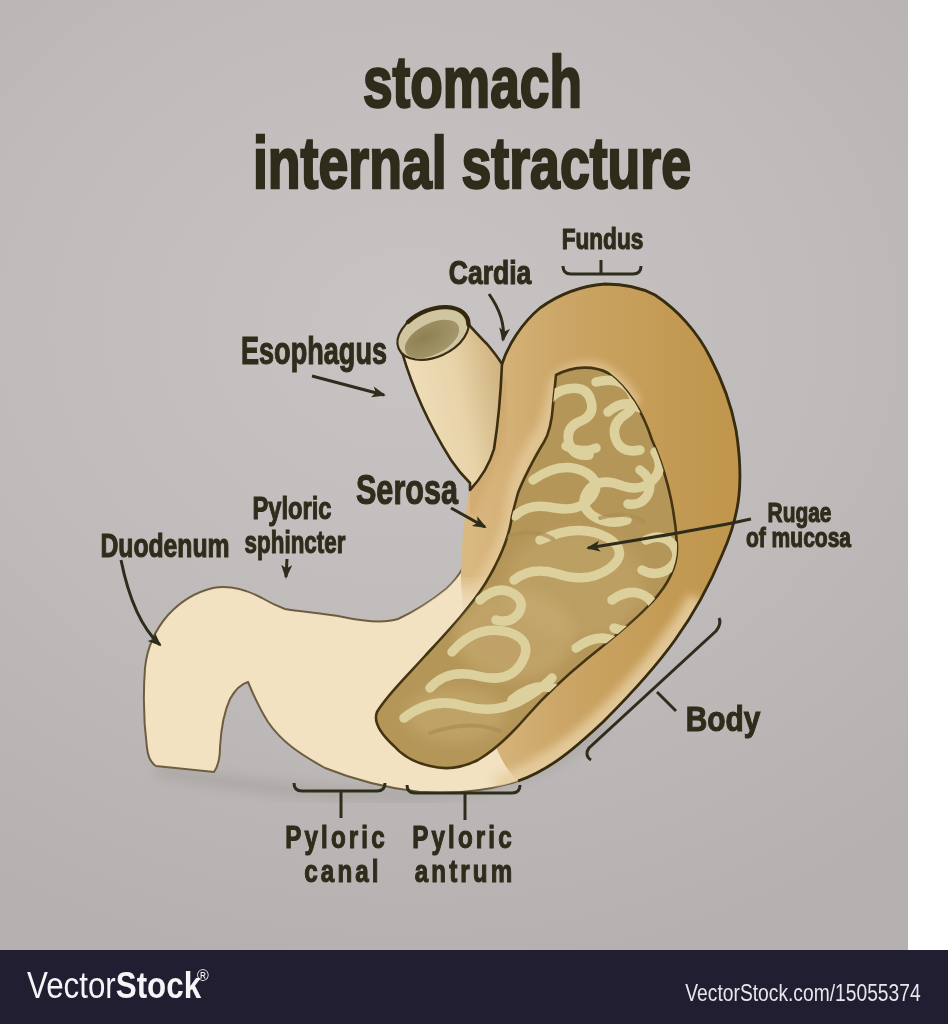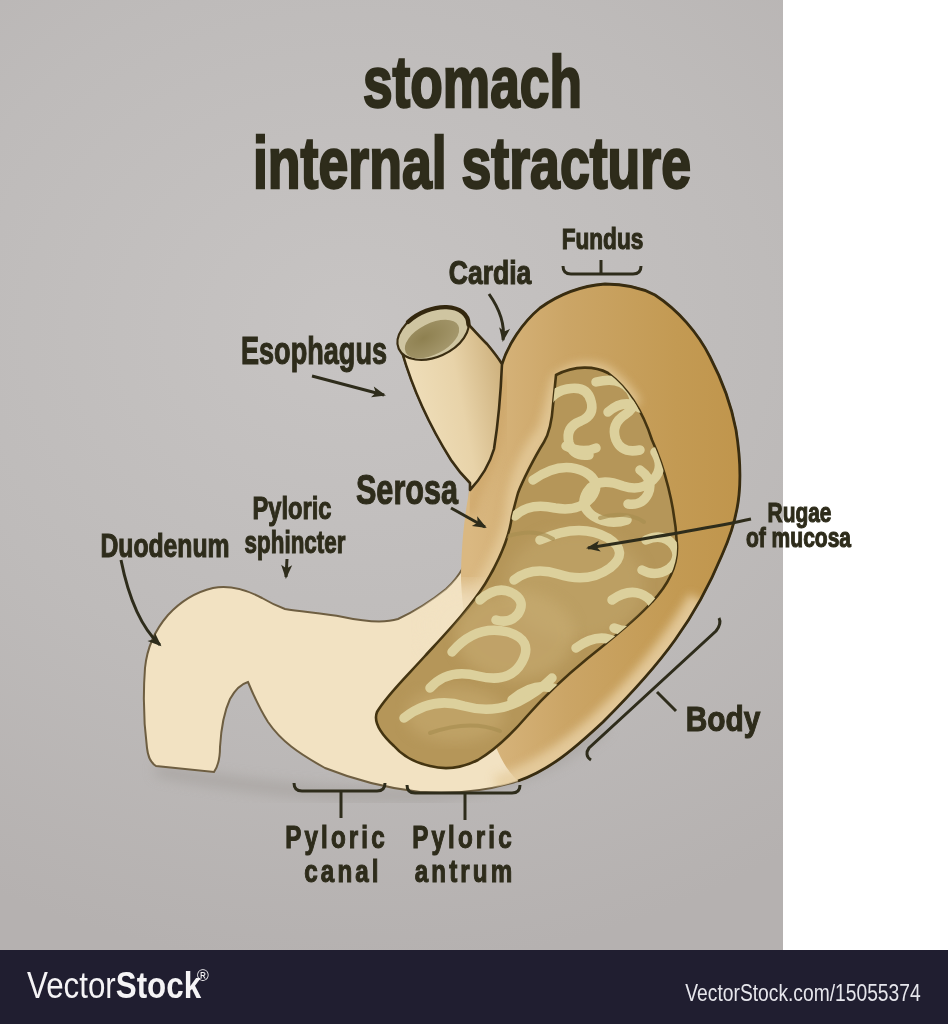--- a/index.html
+++ b/index.html
@@ -1,17 +1,17 @@
 <!DOCTYPE html>
 <html><head>
 <meta charset="utf-8">
 <style>
 html,body{margin:0;padding:0}
 body{width:948px;height:1024px;overflow:hidden;font-family:"Liberation Sans",sans-serif}
-.wrap{position:relative;width:783px;height:1024px;background:radial-gradient(ellipse 760px 640px at 45% 32%, #c7c4c3 0%, #bebbba 55%, #b5b1b0 100%)}
+.wrap{position:relative;width:908px;height:1024px;background:radial-gradient(ellipse 760px 640px at 45% 32%, #c7c4c3 0%, #bebbba 55%, #b5b1b0 100%)}
 svg{position:absolute;top:0;left:0}
 </style>
 </head>
 <body>
 <div class="wrap">
 <svg width="948" height="1024" viewBox="0 0 948 1024">
 <defs>
   <linearGradient id="tanG" x1="470" y1="480" x2="745" y2="480" gradientUnits="userSpaceOnUse">
     <stop offset="0" stop-color="#dab881"></stop>
     <stop offset="0.35" stop-color="#cba566"></stop>

